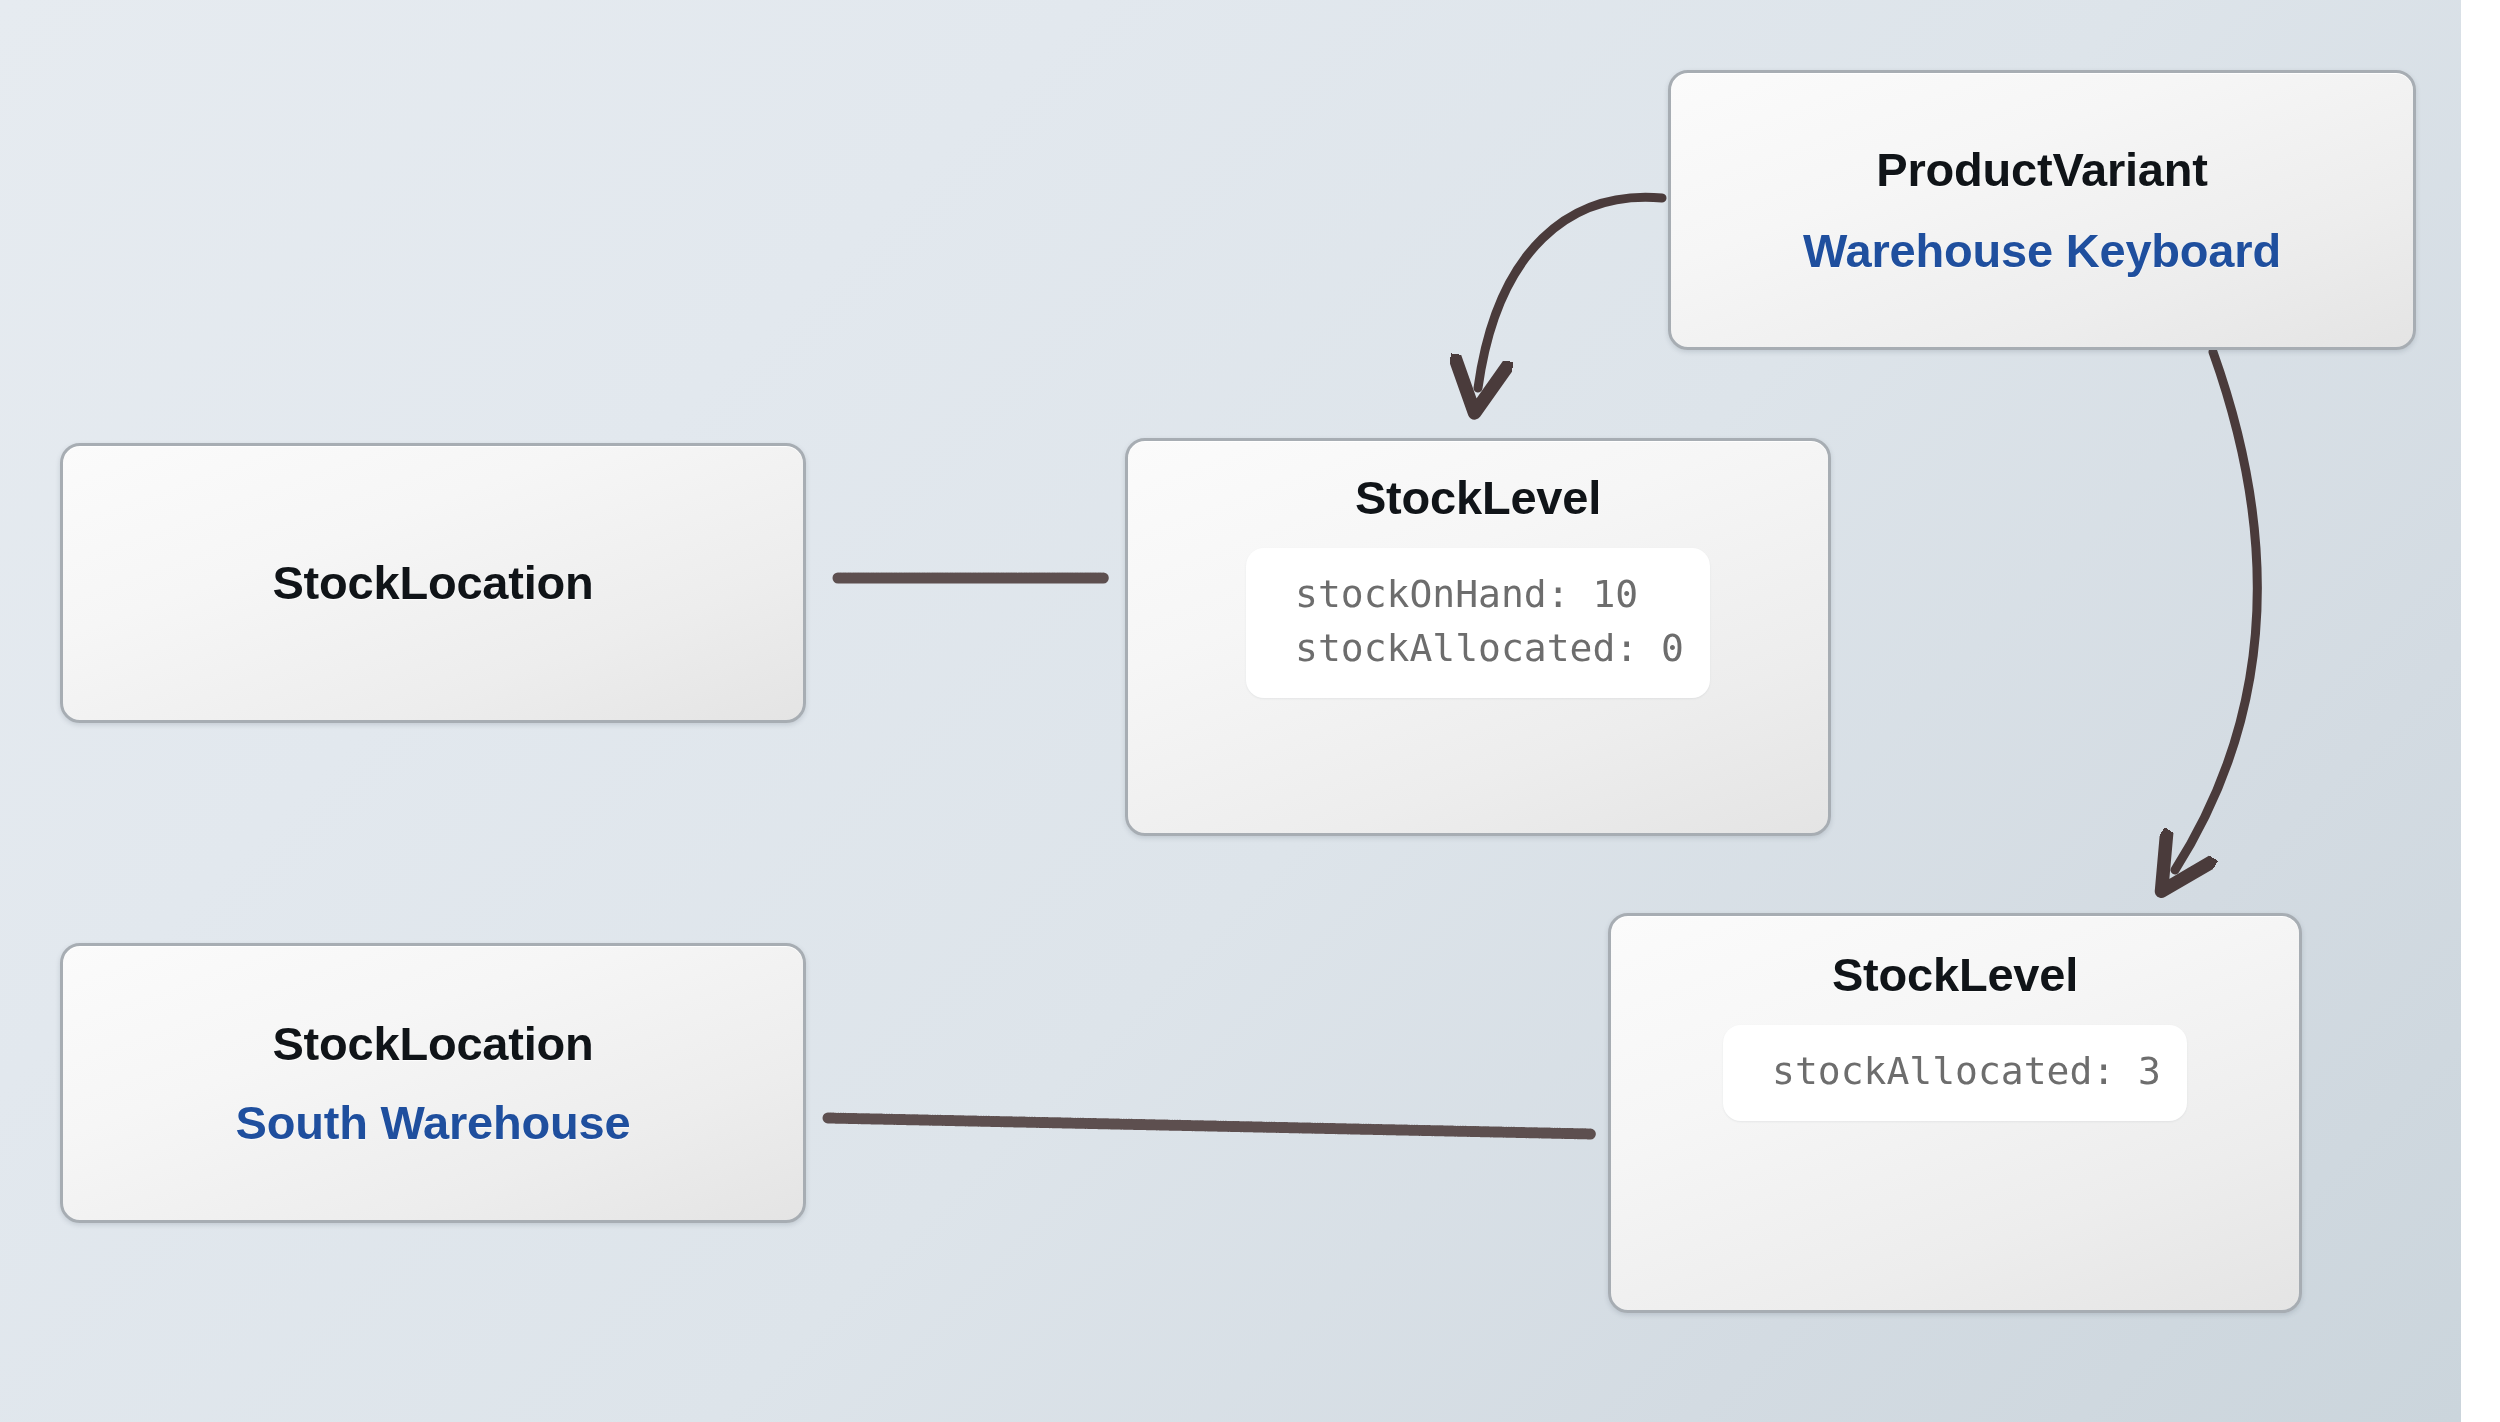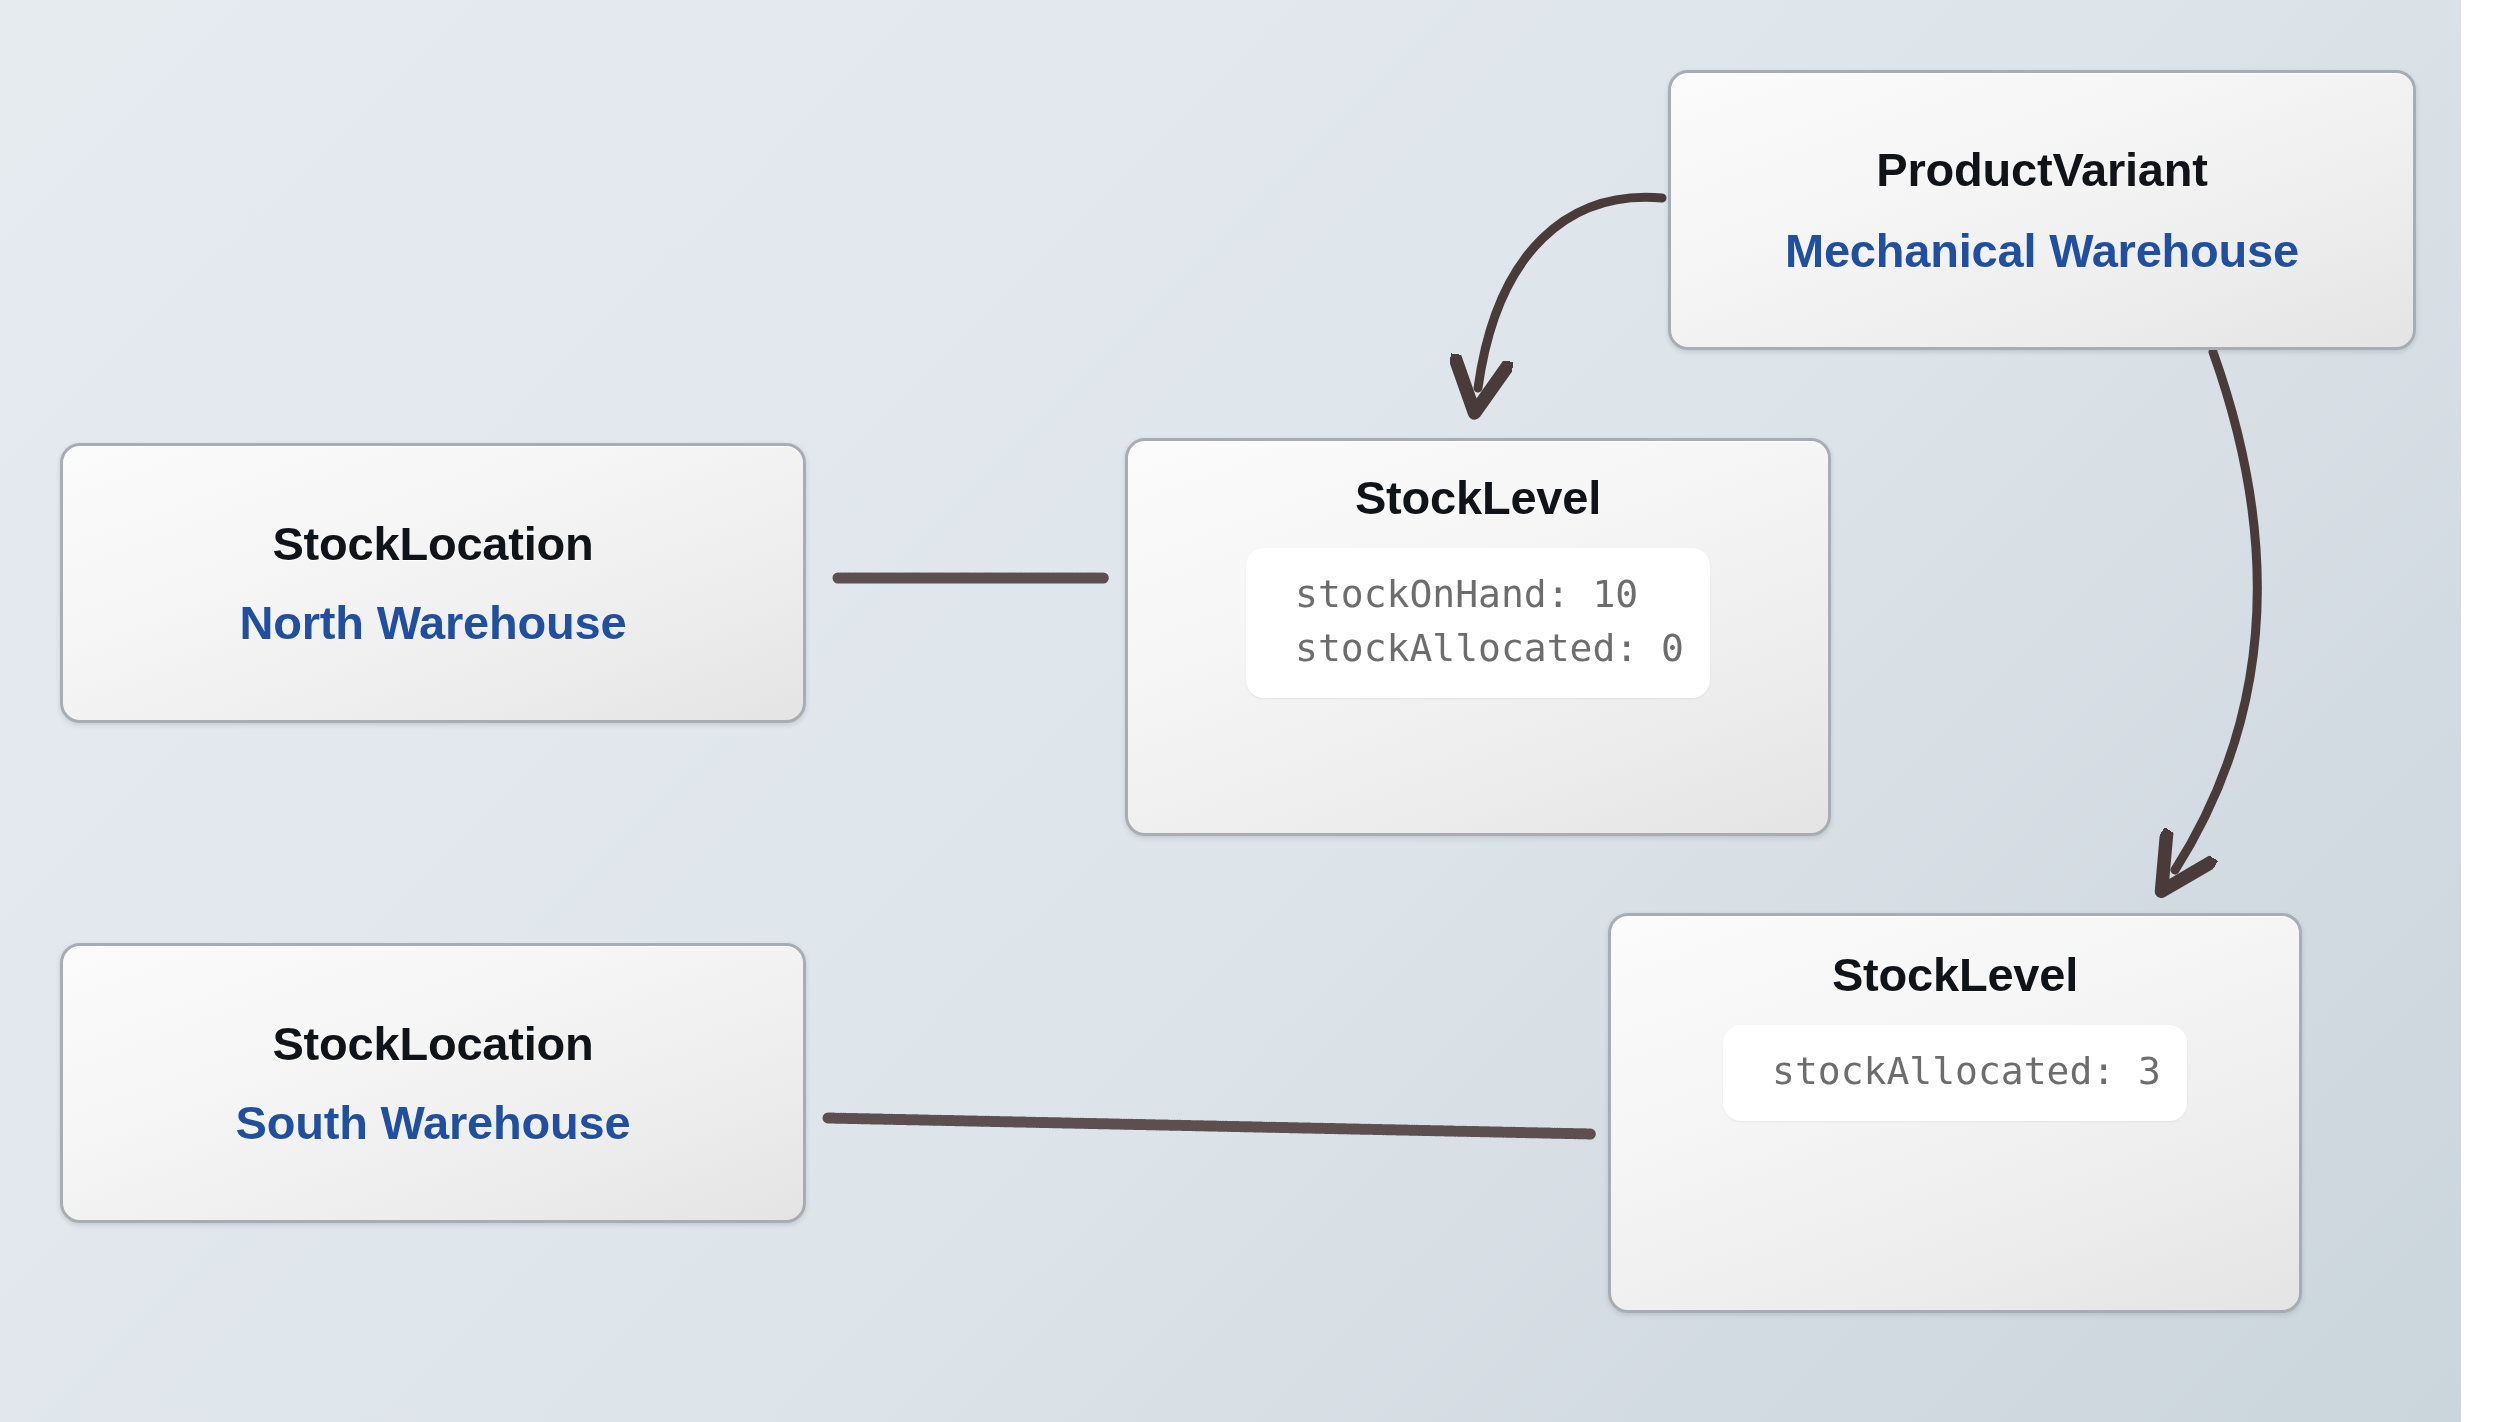--- a/index.html
+++ b/index.html
@@ -116,26 +116,25 @@
 
     <path d="M2213,352 C2273,520 2283,700 2175,870" fill="none" stroke="#4a3b3b" stroke-width="9" stroke-linecap="round" marker-end="url(#arrowhead)"></path>
 
     <line x1="838" y1="578" x2="1105" y2="578" stroke="#5d4f4f" stroke-width="11" stroke-linecap="round" stroke-dasharray="0.1 2.45"></line>
 
     <line x1="828" y1="1118" x2="1592" y2="1134" stroke="#5d4f4f" stroke-width="11" stroke-linecap="round" stroke-dasharray="0.1 2.45"></line>
   </svg>
 
   <div class="node" id="node-product-variant">
     <div class="node-type">ProductVariant</div>
-    <div class="node-name">Mechanical Warehouse</div>
+    <div class="node-name">Warehouse Keyboard</div>
   </div>
 
   <div class="node" id="node-stock-location-north">
     <div class="node-type">StockLocation</div>
-    <div class="node-name">North Warehouse</div>
   </div>
 
   <div class="node" id="node-stock-level-north">
     <div class="node-type">StockLevel</div>
     <div class="fields">
       <div class="field-row">stockOnHand: 10</div>
       <div class="field-row">stockAllocated: 0</div>
     </div>
   </div>
 

